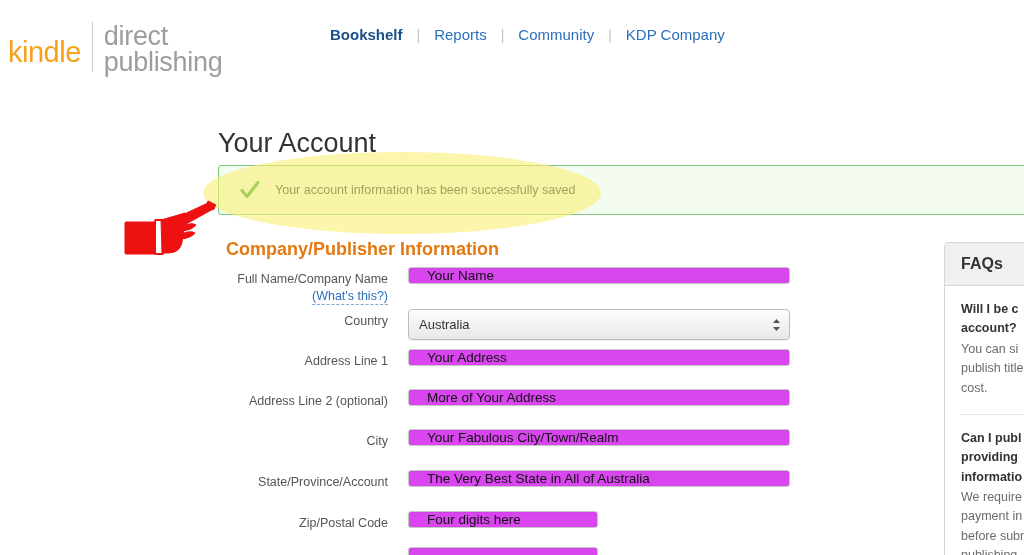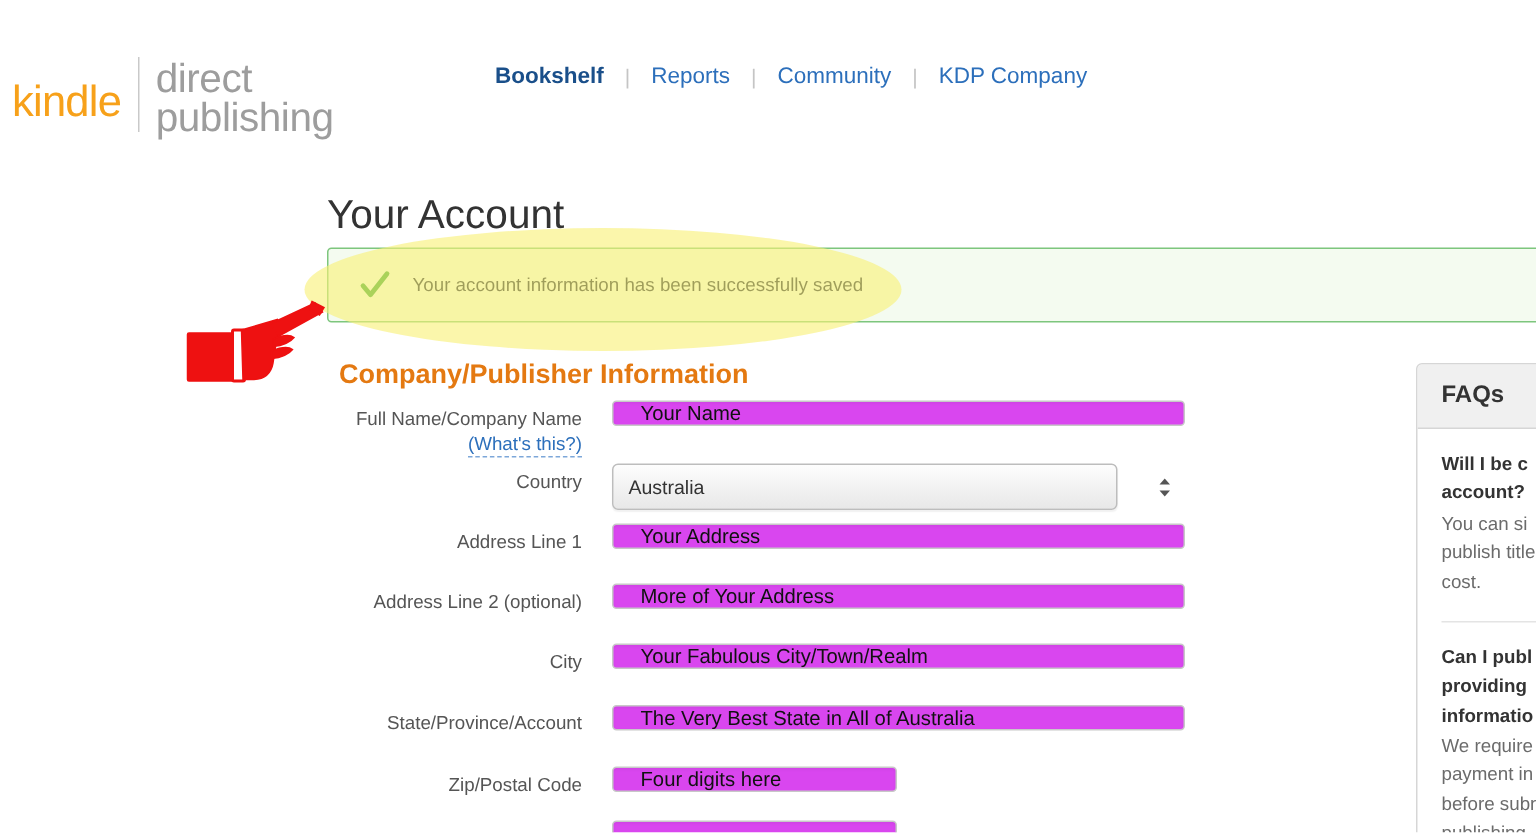--- a/index.html
+++ b/index.html
@@ -6,21 +6,21 @@
   html, body {
     margin: 0; padding: 0;
     width: 1024px; height: 555px;
     overflow: hidden;
     background: #ffffff;
     font-family: "Liberation Sans", sans-serif;
   }
   #page { position: relative; width: 1024px; height: 555px; overflow: hidden; background:#fff; }
 
   
-  #header { position: absolute; left:0; top:0; width:907px; height:88px;margin-top:16px; }
+  #header { position: absolute; left:0; top:0; width:907px; height:88px; }
 
   #logo { position: absolute; left: 8px; top: 22px; display: flex; align-items: flex-start; }
   #logo-kindle {
     font-size: 29px; color: #F7A11A; letter-spacing: -0.5px;
     line-height: 1; padding-top: 16px; font-weight: 400;
   }
   #logo-divider { width: 1px; background: #c9c9c9; height: 50px; margin: 0 11px; }
   #logo-words { line-height: 0.98; padding-top: 1px; }
   .logo-word { font-size: 27px; color: #9d9d9d; display:block; font-weight: 400; letter-spacing:-0.3px;}
 
@@ -86,21 +86,21 @@
     height: 17px; border: 1px solid #c8c8c8; border-radius: 3px;
     background: #d946ef; font-size: 13.5px; color: #111;
     padding: 0 18px; font-family: "Liberation Sans", sans-serif;
     box-shadow: inset 0 1px 2px rgba(0,0,0,0.05);
   }
   .text-input.wide { width: 382px; }
   .text-input.narrow { width: 190px; }
 
   .select-wrap { position: relative; width: 382px; height: 31px; }
   .select-input {
-    width: 337px; height: 31px; border: 1px solid #bdbdbd; border-radius: 4px;
+    width: 382px; height: 31px; border: 1px solid #bdbdbd; border-radius: 4px;
     background: linear-gradient(#fdfdfd, #e8e8e8);
     font-size: 13px; color: #333; padding: 0 26px 0 10px;
     display: flex; align-items: center;
     box-shadow: 0 1px 1px rgba(0,0,0,0.06);
   }
   .select-arrows {
     position: absolute; right: 9px; top: 50%; transform: translateY(-50%);
     display: flex; flex-direction: column; align-items: center; line-height: 0;
   }
   .select-arrows svg { display:block; }

